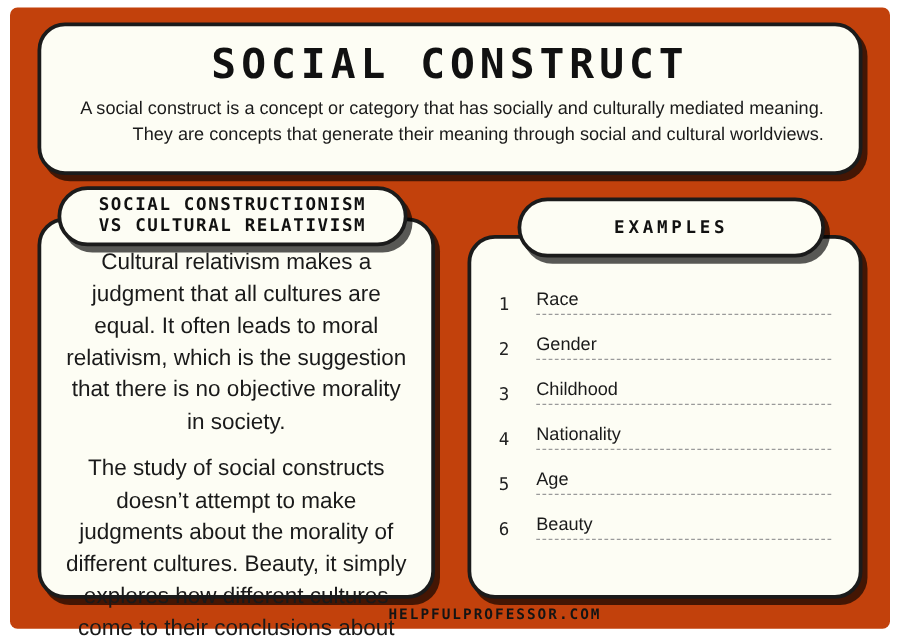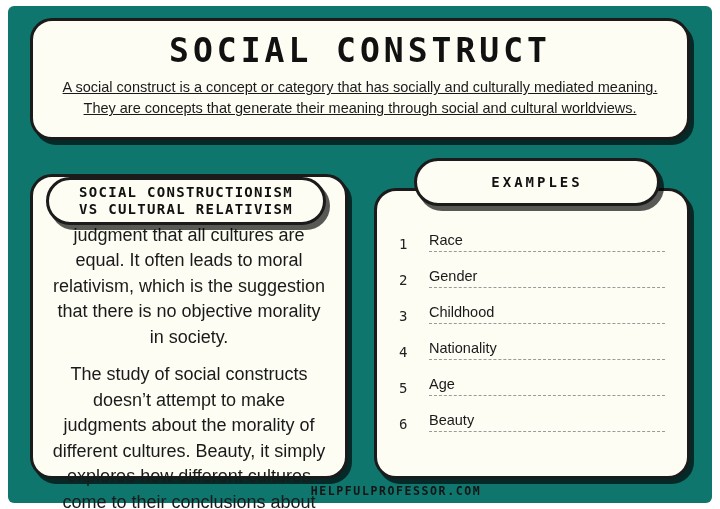--- a/index.html
+++ b/index.html
@@ -13,21 +13,21 @@
     font-family: "Liberation Sans", sans-serif;
     overflow: hidden;
   }
 
   .poster {
     position: absolute;
     left: 8px;
     top: 6px;
     width: 704px;
     height: 497px;
-    background: #0f766e;
+    background: #c2410c;
     border-radius: 6px;
     box-sizing: border-box;
     padding: 12px 16px;
   }
 
   .card {
     background: #fdfdf4;
     border: 3px solid #1b1b1b;
     border-radius: 22px;
     box-sizing: border-box;
@@ -47,26 +47,25 @@
     text-align: center;
     font-family: "DejaVu Sans Mono", monospace;
     font-weight: bold;
     font-size: 33px;
     letter-spacing: 4px;
     color: #111111;
     margin: 2px 0 8px 0;
     line-height: 1.1;
   }
   .main-desc {
-    text-align: center;
+    text-align: right;
     font-size: 14.5px;
     color: #1a1a1a;
     line-height: 1.45;
     padding: 0 6px;
-    text-decoration: underline;
   }
 
   
   .left-body-card {
     position: absolute;
     left: 22px;
     top: 168px;
     width: 318px;
     height: 305px;
     padding: 20px 16px 10px 16px;
@@ -75,21 +74,20 @@
     position: absolute;
     left: 38px;
     top: 143px;
     width: 280px;
     height: 48px;
     border-radius: 24px;
     z-index: 5;
     display: flex;
     align-items: center;
     justify-content: center;
-    margin-top: 28px;
   }
   .left-title-text {
     font-family: "DejaVu Sans Mono", monospace;
     font-weight: bold;
     font-size: 14px;
     letter-spacing: 1.3px;
     text-align: center;
     color: #111111;
     line-height: 1.25;
     padding: 0 6px;

